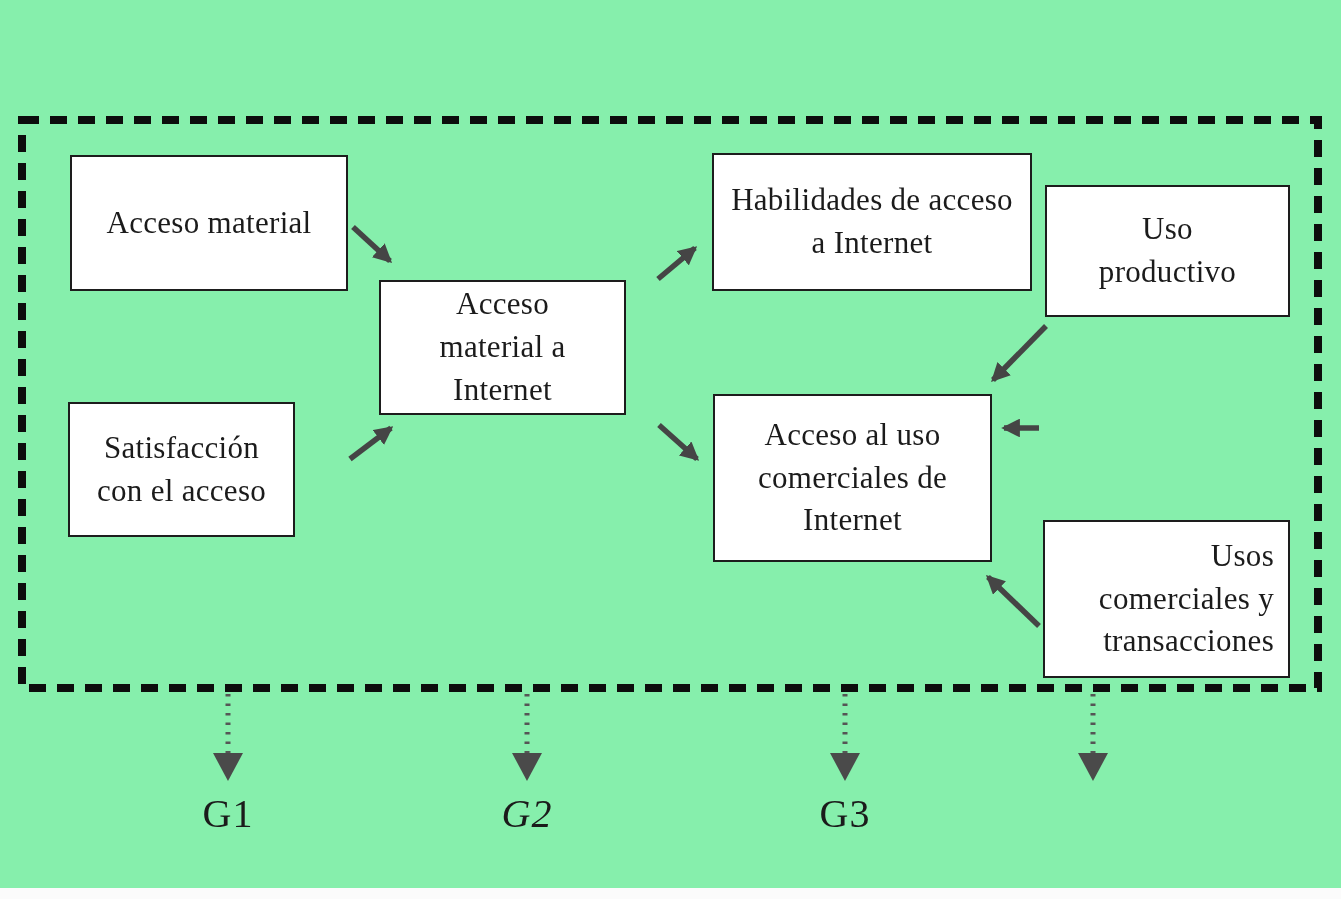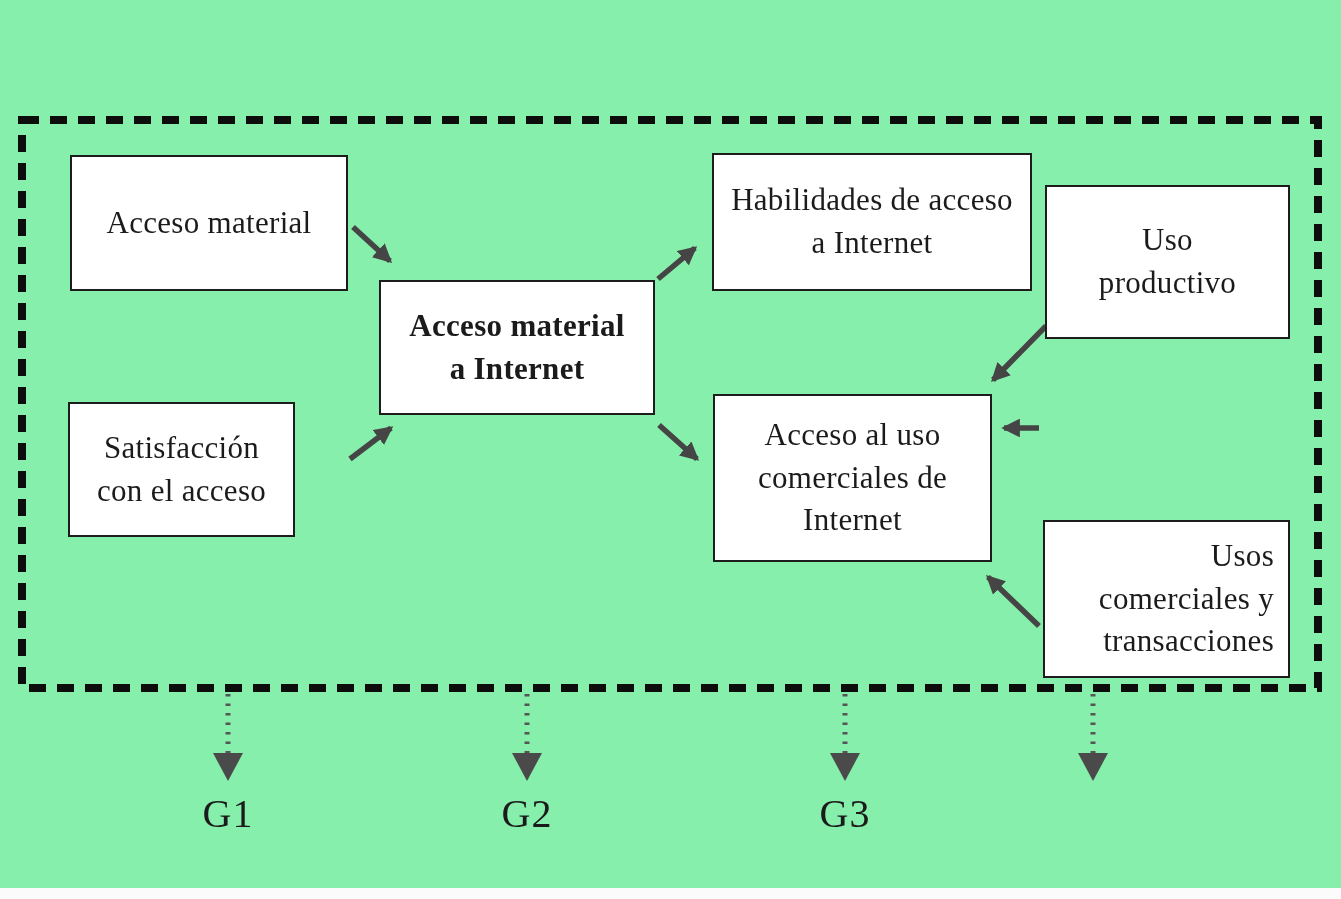--- a/index.html
+++ b/index.html
@@ -88,39 +88,39 @@
   </svg>
 
   <div class="box" style="left:70px;top:155px;width:278px;height:136px;padding:0 8px;">
     <span>Acceso material</span>
   </div>
 
   <div class="box" style="left:68px;top:402px;width:227px;height:135px;padding:0 10px;">
     <span>Satisfacción con el acceso</span>
   </div>
 
-  <div class="box" style="left:379px;top:280px;width:276px;height:135px;padding:0 24px;font-weight:bold;">
+  <div class="box" style="left:379px;top:280px;width:247px;height:135px;padding:0 24px;">
     <span>Acceso material a Internet</span>
   </div>
 
   <div class="box" style="left:712px;top:153px;width:320px;height:138px;padding:0 14px;">
     <span>Habilidades de acceso a Internet</span>
   </div>
 
   <div class="box" style="left:713px;top:394px;width:279px;height:168px;padding:0 30px;">
     <span>Acceso al uso comerciales de Internet</span>
   </div>
 
-  <div class="box" style="left:1045px;top:185px;width:245px;height:154px;padding:0 30px;">
+  <div class="box" style="left:1045px;top:185px;width:245px;height:132px;padding:0 30px;">
     <span>Uso productivo</span>
   </div>
 
 
   <div class="box" style="left:1043px;top:520px;width:247px;height:158px;padding:0 14px;text-align:right;">
     <span>Usos comerciales y transacciones</span>
   </div>
 
   <div class="glabel" style="left:158px;top:790px;">G1</div>
-  <div class="glabel" style="left:457px;top:790px;">G2</div>
+  <div class="glabel" style="left:457px;top:790px;font-style:italic;">G2</div>
   <div class="glabel" style="left:775px;top:790px;">G3</div>
 
   <div class="bottom-strip"></div>
 </div>
 
 </body></html>

